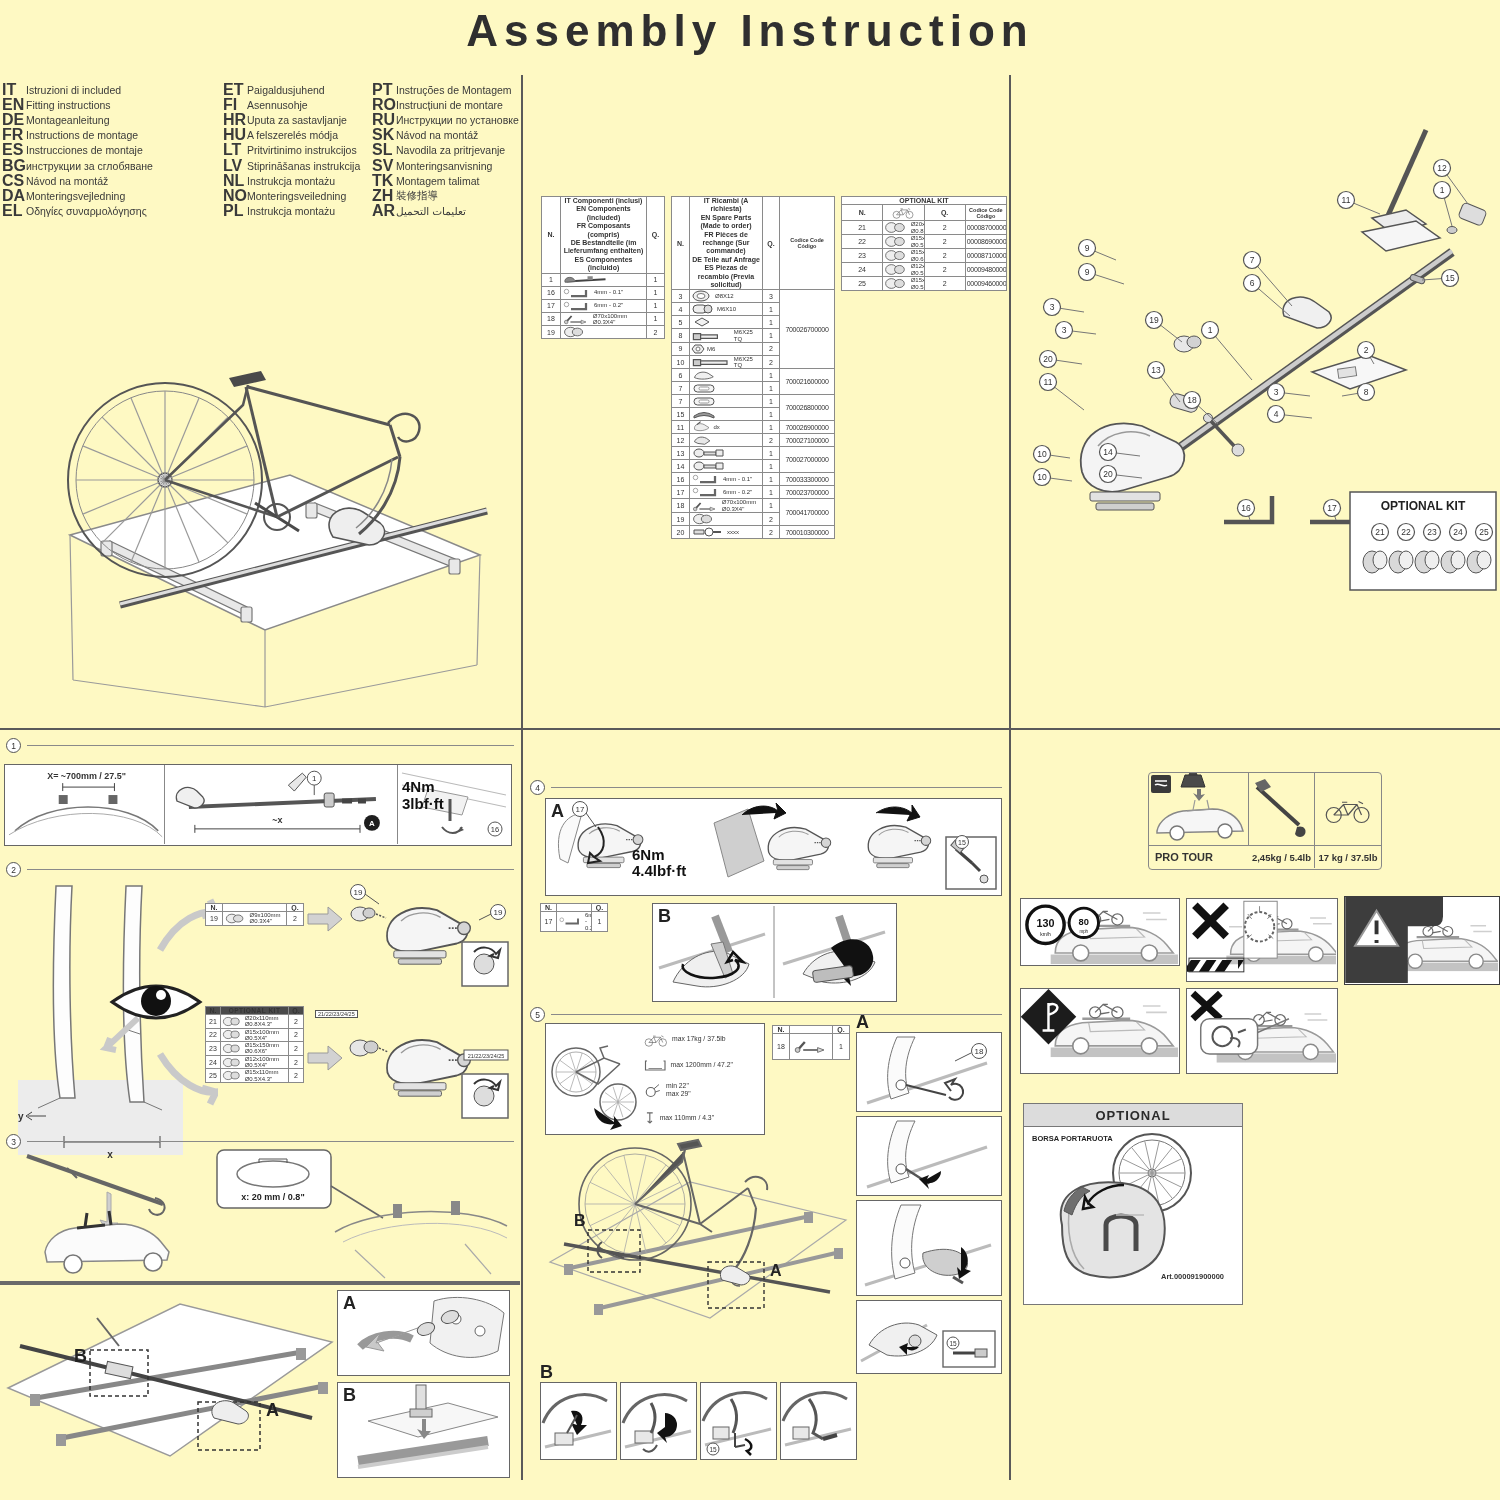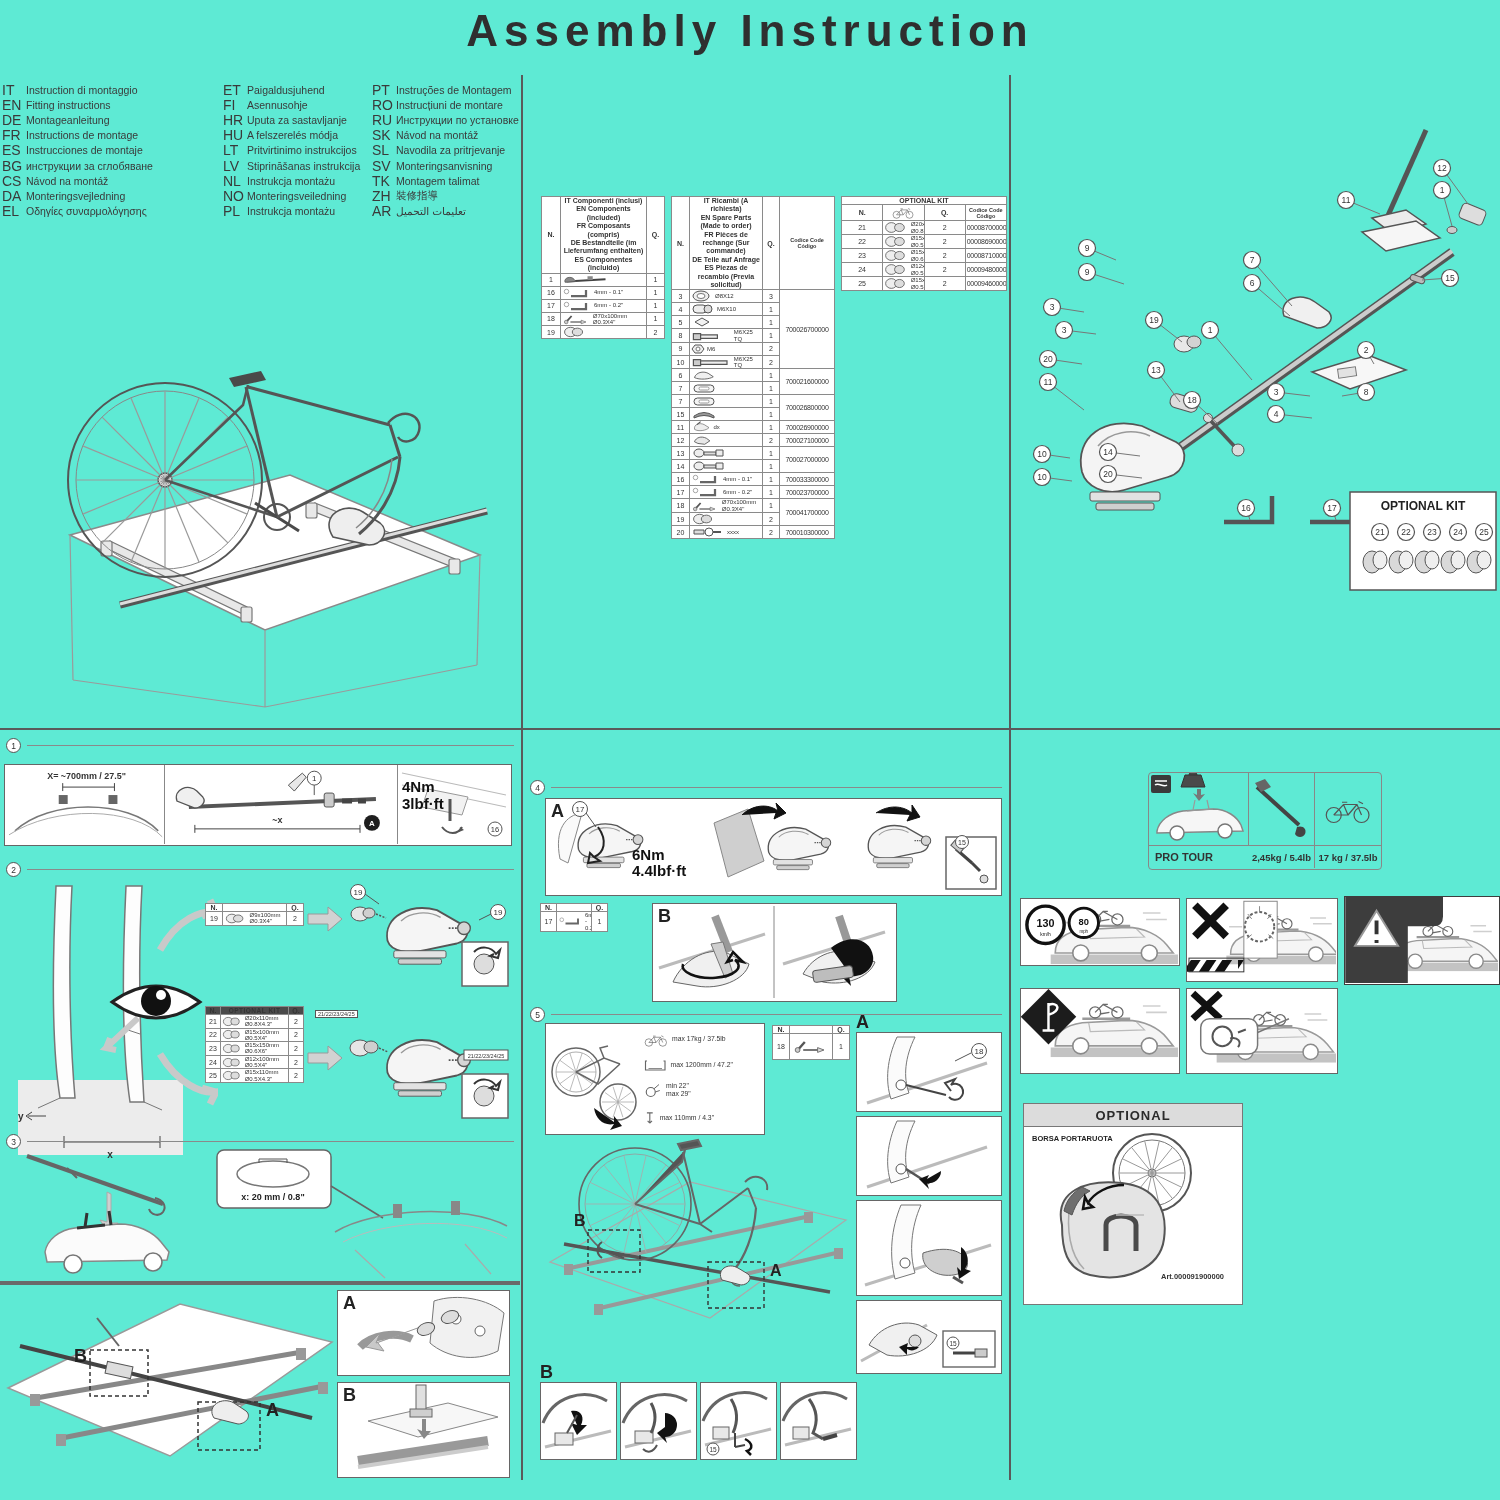--- a/index.html
+++ b/index.html
@@ -1,24 +1,24 @@
 <!DOCTYPE html>
 <html><head>
 <meta charset="utf-8">
 <style>
   html,body{margin:0;padding:0;background:#fff;}
-  .page{position:relative;width:1500px;height:1500px;background:#5eead4;overflow:hidden;
+  .page{position:relative;width:1500px;height:1500px;background:#fef9c3;overflow:hidden;
         font-family:"Liberation Sans",sans-serif;color:#2b2b2b;}
   .abs{position:absolute;}
   .title{left:0;right:0;top:6px;text-align:center;font-size:44px;font-weight:bold;
          letter-spacing:6px;color:#2f2f2f;}
   
   .langcol{top:82px;}
   .lrow{display:flex;height:15.2px;align-items:center;}
-  .lcode{width:24px;font-size:14px;font-weight:normal;color:#3a3a3a;flex:0 0 24px;}
+  .lcode{width:24px;font-size:16px;font-weight:bold;color:#3a3a3a;flex:0 0 24px;}
   .llabel{font-size:10.5px;color:#3a3a3a;white-space:nowrap;}
   
   .vline{width:2px;background:#5a5a5a;}
   .hline{height:2px;background:#5a5a5a;}
   .hthick{height:4px;background:#6a6a6a;}
   
   table.pt{border-collapse:collapse;table-layout:fixed;width:100%;background:#fff;}
   table.pt td,table.pt th{border:1px solid #8a8a8a;padding:0 1px;text-align:center;
      font-size:7px;color:#333;overflow:hidden;vertical-align:middle;}
   .notecell{font-size:5.5px;line-height:1.2;text-align:left;white-space:pre-line;color:#555;}
@@ -88,21 +88,21 @@
         <path d="M13 28 L26 14 L44 14 L50 28 M26 14 L32 28 L13 28 M32 28 L44 14 M24 11 h7 M46 10 l6 3" fill="none" stroke="#555" stroke-width="1.6"></path>
       </symbol>
     </defs>
   </svg>
 
   <div class="abs title">Assembly Instruction</div>
 
   <div class="abs langcol" style="left:2px;" id="langc1">
       <div class="lrow">
         <span class="lcode">IT</span>
-        <span class="llabel">Instruction di montaggio</span>
+        <span class="llabel">Istruzioni di included</span>
       </div>
       <div class="lrow">
         <span class="lcode">EN</span>
         <span class="llabel">Fitting instructions</span>
       </div>
       <div class="lrow">
         <span class="lcode">DE</span>
         <span class="llabel">Montageanleitung</span>
       </div>
       <div class="lrow">

